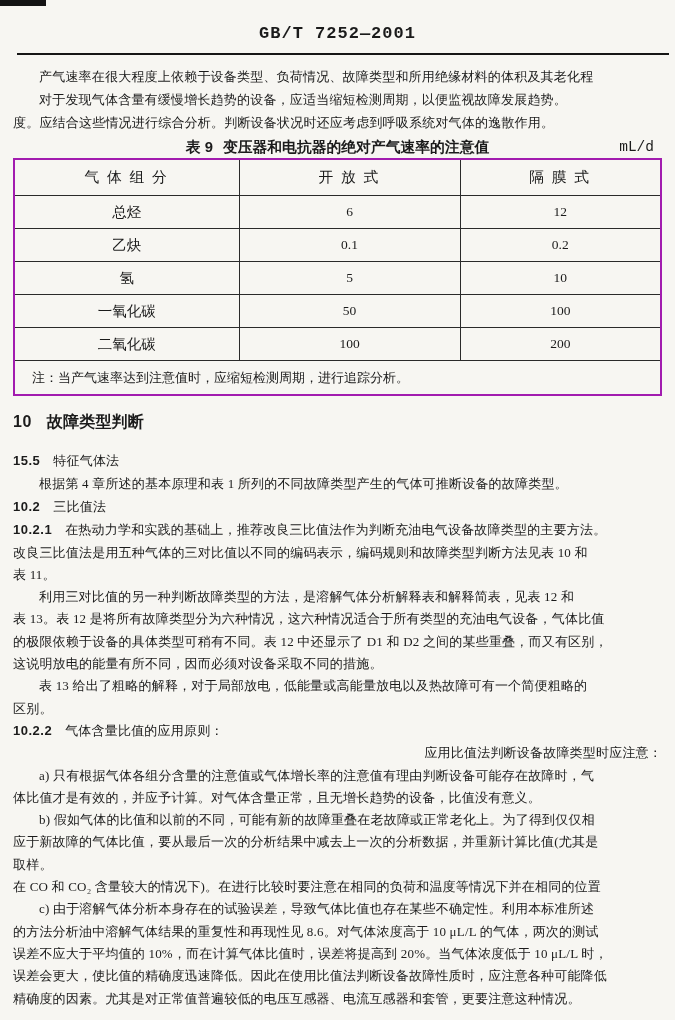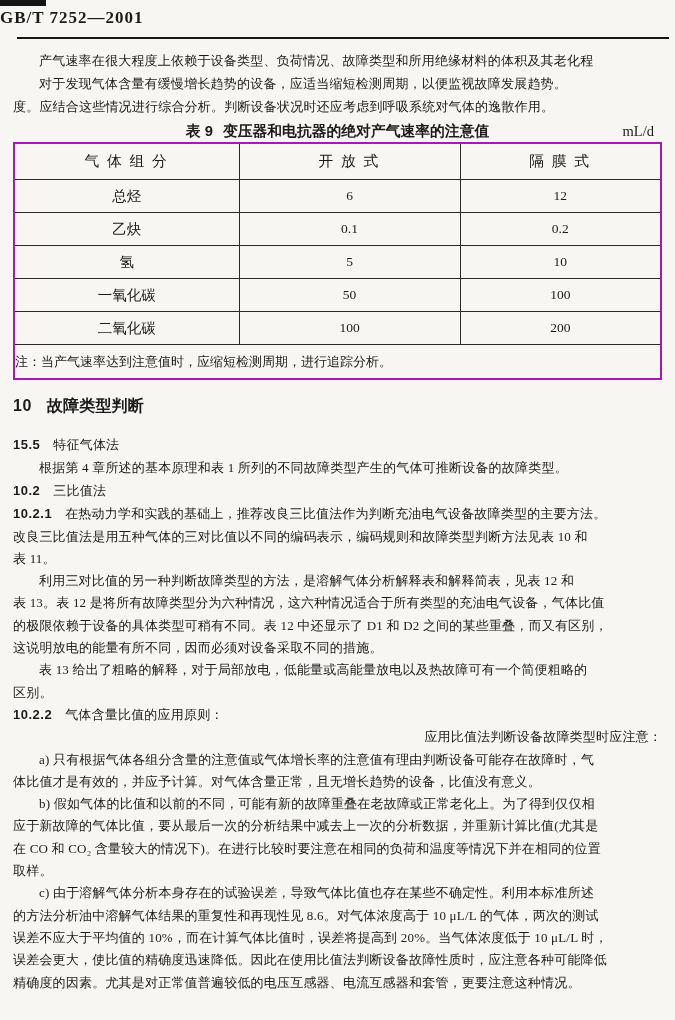--- a/index.html
+++ b/index.html
@@ -9,26 +9,27 @@
     color:#1b1b1b;
     font-family:"Liberation Serif","DejaVu Serif",serif;
     position:relative;
     overflow:hidden;
   }
   .scan-artifact {
     position:absolute; top:0; left:0; width:46px; height:6px;
     background:#141414;
   }
   .doc-header {
-    padding-top:8px;
-    text-align:left;
+    padding-top:24px;
+    text-align:center;
     font-weight:bold;
     font-size:17px;
     letter-spacing:1px;
     height:22px;
+    font-family:Liberation Mono, monospace;
   }
   .header-rule {
     margin:7px 6px 0 17px;
     border-top:2.5px solid #161616;
     height:0;
   }
   .content { padding:0 13px; }
   .intro { margin-top:10px; }
   .intro .ln { line-height:23px; height:23px; }
   .ln {
@@ -44,21 +45,21 @@
     font-size:14.8px;
   }
   .caption-label, .caption-text {
     font-weight:bold;
     font-family:"Liberation Sans","DejaVu Sans",sans-serif;
   }
   .caption-label { margin-right:10px; }
   .caption-unit {
     position:absolute; right:8px; top:0;
     font-weight:normal;
-    font-family:Liberation Serif, serif;
+    font-family:Liberation Mono, monospace;
     font-size:14.5px;
   }
   table.t9 {
     width:649px;
     border-collapse:collapse;
     border:2px solid #a21caf;
     table-layout:fixed;
     background:transparent;
   }
   table.t9 col.c1 { width:225px; }
@@ -69,20 +70,21 @@
     font-weight:normal;
     padding:0;
   }
   table.t9 tr.hdr th { height:35px; font-size:14.8px; letter-spacing:2px; }
   table.t9 tr.data td { height:32px; }
   table.t9 td.gas { font-size:14.5px; }
   table.t9 td.val { font-size:13.5px; font-family:"Liberation Serif","DejaVu Serif",serif; }
   table.t9 tr.noterow td {
     height:33px;
     text-align:left;
+    padding-left:17px;
     font-size:13px;
   }
   .bodytext { margin-top:13px; }
   .bodytext .ln { line-height:22.3px; height:22.3px; }
   .bodytext .ln.h1 {
     height:26px; line-height:26px;
     margin-bottom:14px;
     font-size:16px;
     font-weight:bold;
     font-family:"Liberation Sans","DejaVu Sans",sans-serif;
@@ -173,22 +175,22 @@
       <div class="ln"><span>的极限依赖于设备的具体类型可稍有不同。表 12 中还显示了 D1 和 D2 之间的某些重叠，而又有区别，</span></div>
       <div class="ln"><span>这说明放电的能量有所不同，因而必须对设备采取不同的措施。</span></div>
       <div class="ln" style="text-indent: 2em;"><span>表 13 给出了粗略的解释，对于局部放电，低能量或高能量放电以及热故障可有一个简便粗略的</span></div>
       <div class="ln"><span>区别。</span></div>
       <div class="ln"><span class="num">10.2.2</span><span>气体含量比值的应用原则：</span></div>
       <div class="ln" style="text-indent: 2em; text-align: right;"><span>应用比值法判断设备故障类型时应注意：</span></div>
       <div class="ln" style="text-indent: 2em;"><span>a) 只有根据气体各组分含量的注意值或气体增长率的注意值有理由判断设备可能存在故障时，气</span></div>
       <div class="ln"><span>体比值才是有效的，并应予计算。对气体含量正常，且无增长趋势的设备，比值没有意义。</span></div>
       <div class="ln" style="text-indent: 2em;"><span>b) 假如气体的比值和以前的不同，可能有新的故障重叠在老故障或正常老化上。为了得到仅仅相</span></div>
       <div class="ln"><span>应于新故障的气体比值，要从最后一次的分析结果中减去上一次的分析数据，并重新计算比值(尤其是</span></div>
+      <div class="ln"><span>取样。</span></div>
       <div class="ln"><span>在 CO 和 CO₂ 含量较大的情况下)。在进行比较时要注意在相同的负荷和温度等情况下并在相同的位置</span></div>
-      <div class="ln"><span>取样。</span></div>
       <div class="ln" style="text-indent: 2em;"><span>c) 由于溶解气体分析本身存在的试验误差，导致气体比值也存在某些不确定性。利用本标准所述</span></div>
       <div class="ln"><span>的方法分析油中溶解气体结果的重复性和再现性见 8.6。对气体浓度高于 10 μL/L 的气体，两次的测试</span></div>
       <div class="ln"><span>误差不应大于平均值的 10%，而在计算气体比值时，误差将提高到 20%。当气体浓度低于 10 μL/L 时，</span></div>
       <div class="ln"><span>误差会更大，使比值的精确度迅速降低。因此在使用比值法判断设备故障性质时，应注意各种可能降低</span></div>
       <div class="ln"><span>精确度的因素。尤其是对正常值普遍较低的电压互感器、电流互感器和套管，更要注意这种情况。</span></div>
     </div>
 
 </div>
 
 </body></html>

